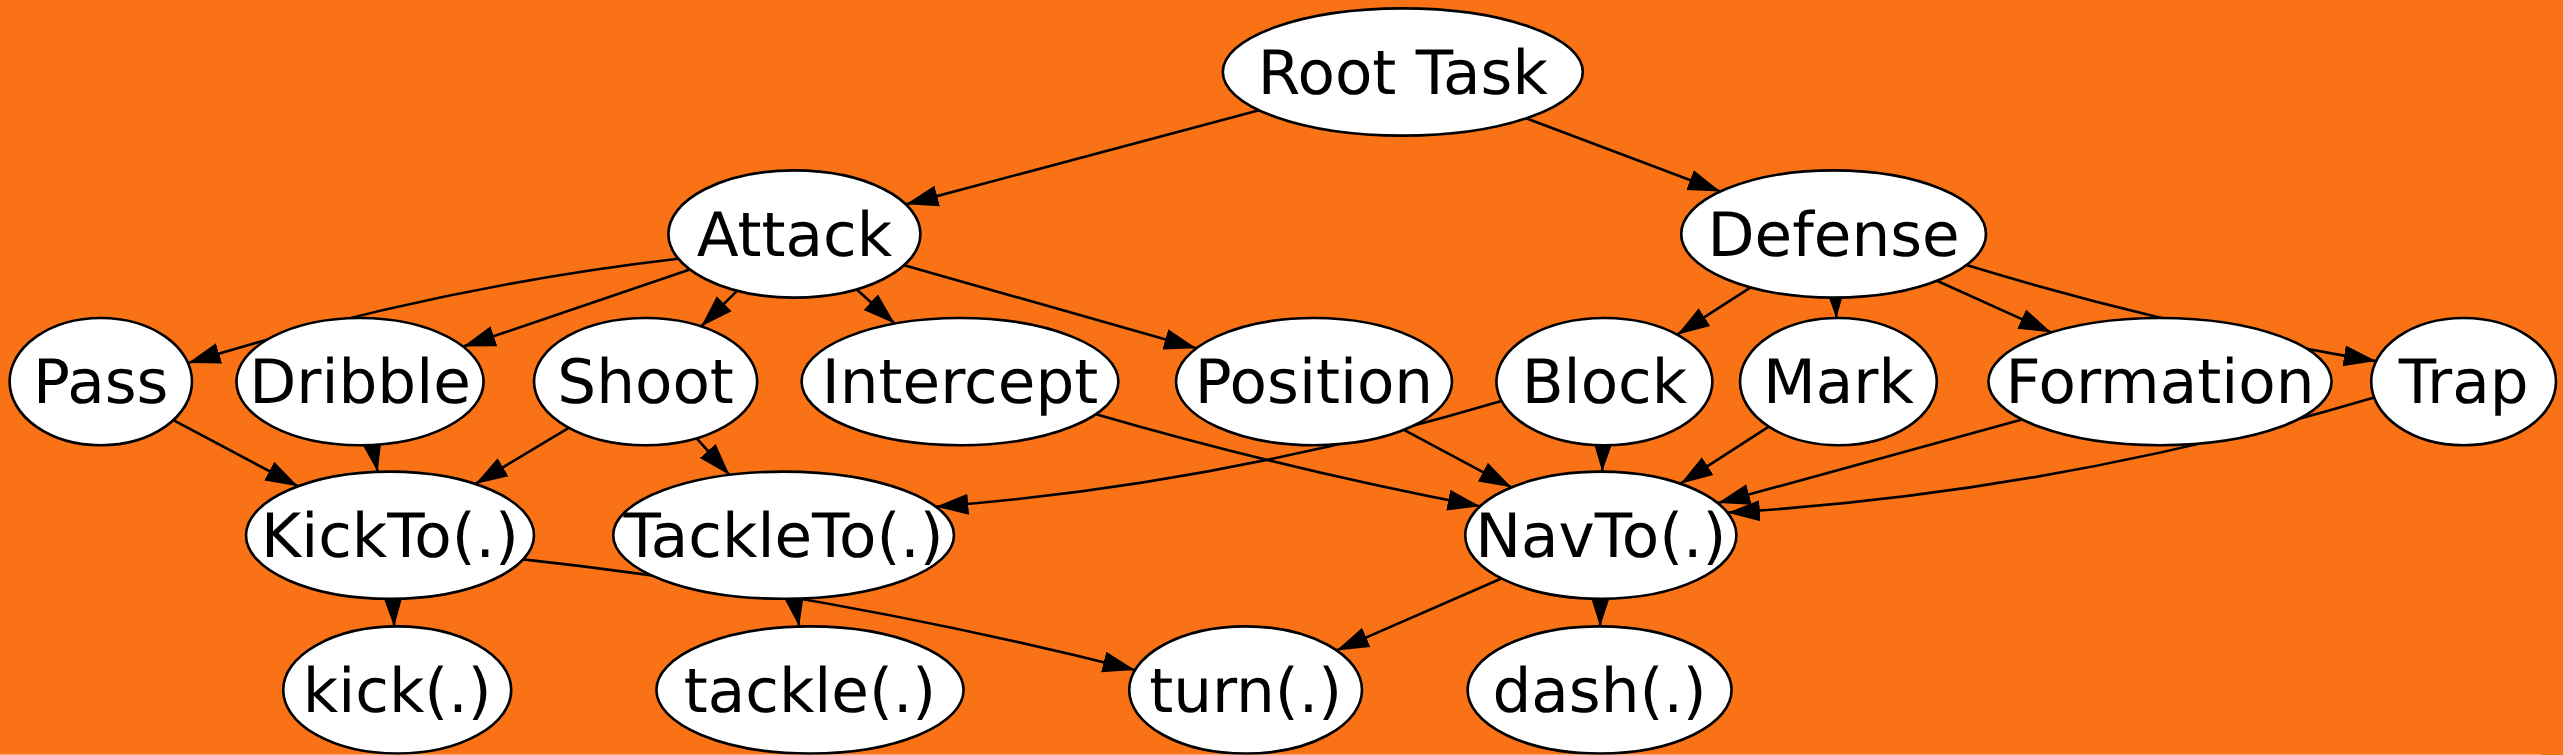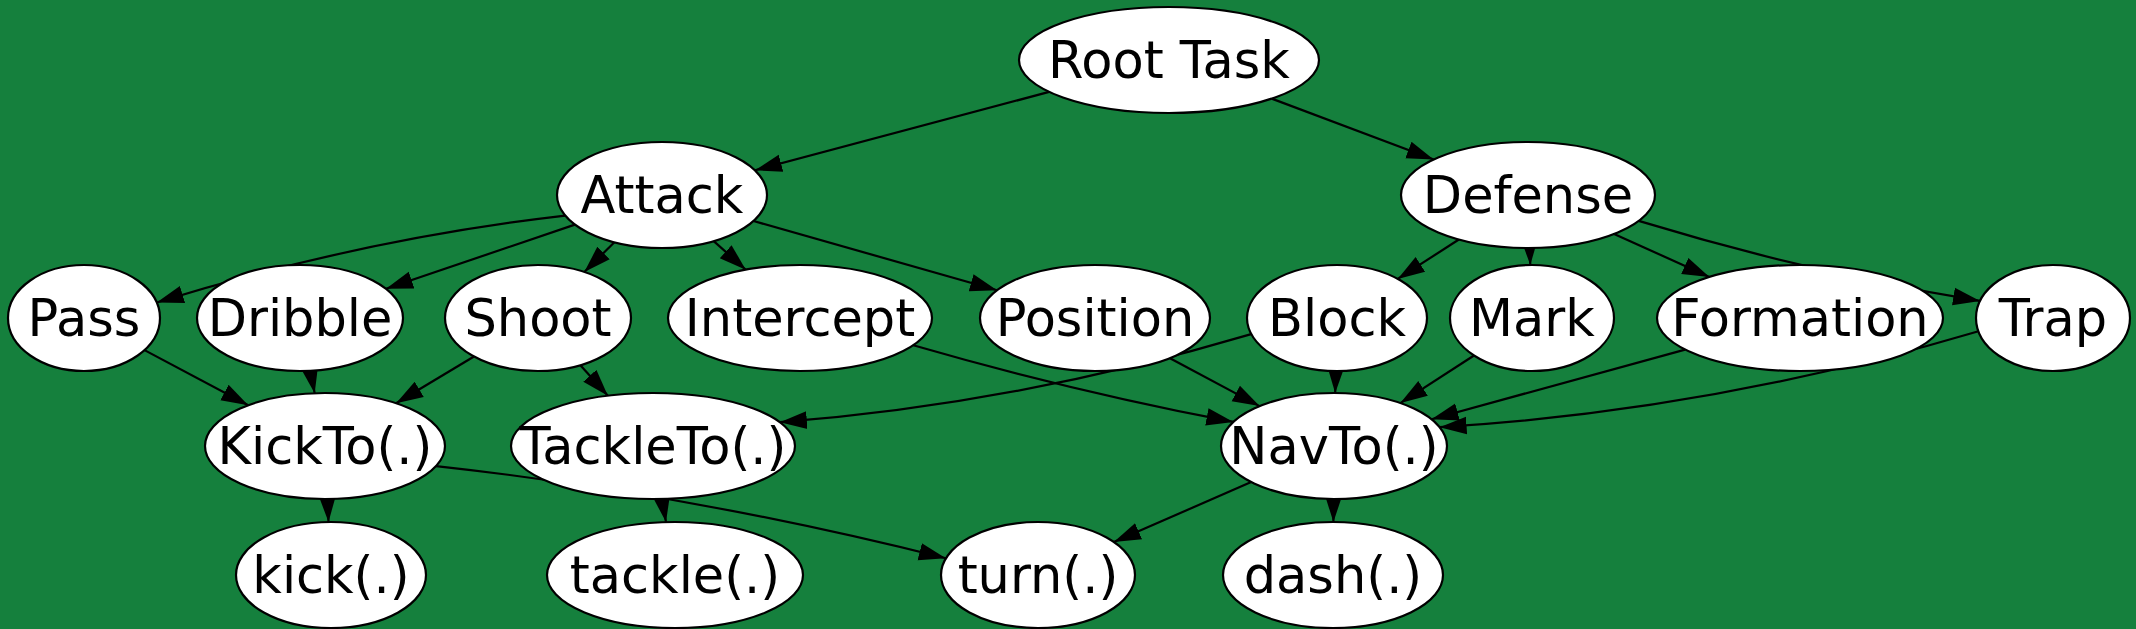--- a/index.html
+++ b/index.html
@@ -3,21 +3,21 @@
 <meta charset="utf-8">
 <style>
   html, body {
     margin: 0;
     padding: 0;
     background: #ffffff;
   }
   .canvas {
     width: 2136px;
     height: 629px;
-    background: #15803d;
+    background: #f97316;
     overflow: hidden;
   }
   svg {
     display: block;
     width: 2136px;
     height: 629px;
   }
   .node-ellipse {
     fill: #ffffff;
     stroke: #000000;

